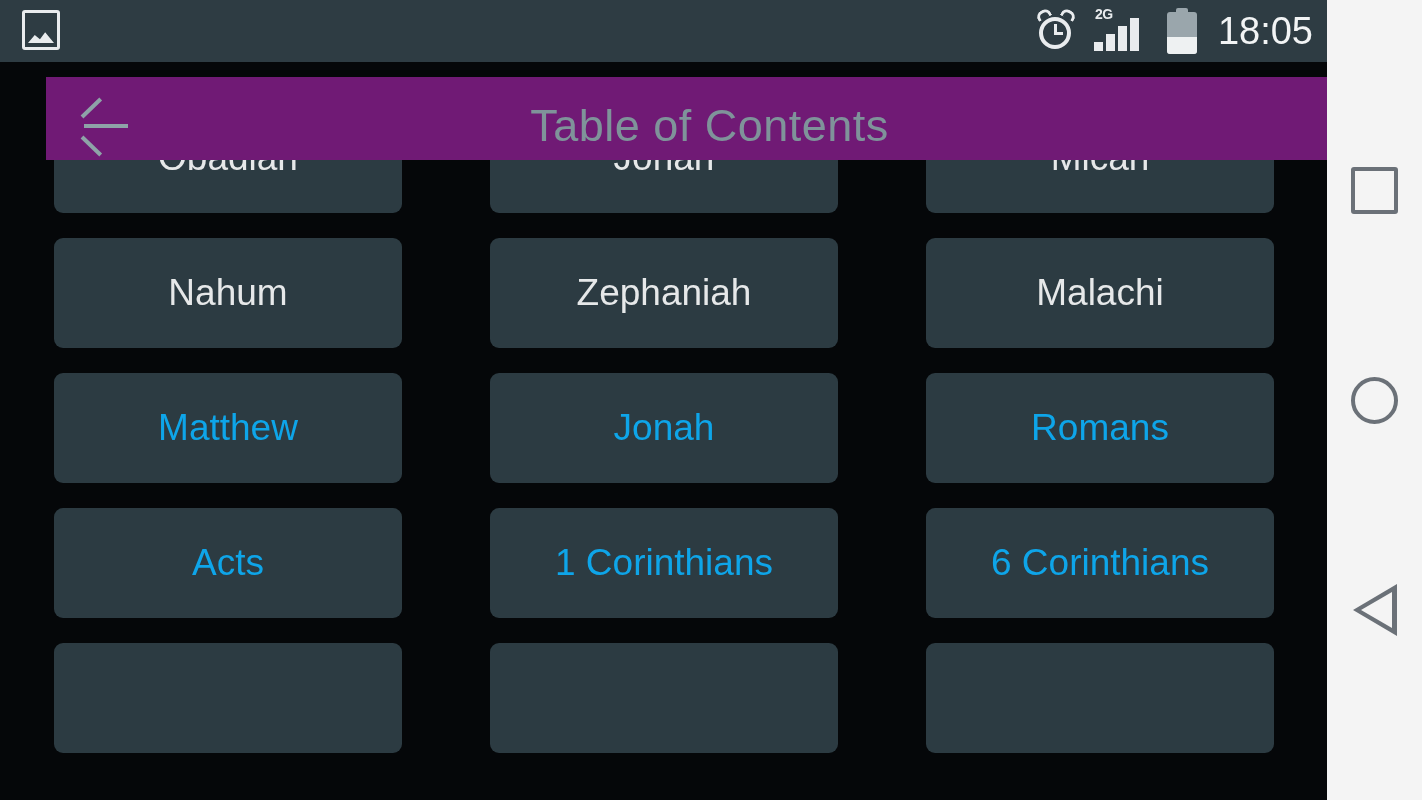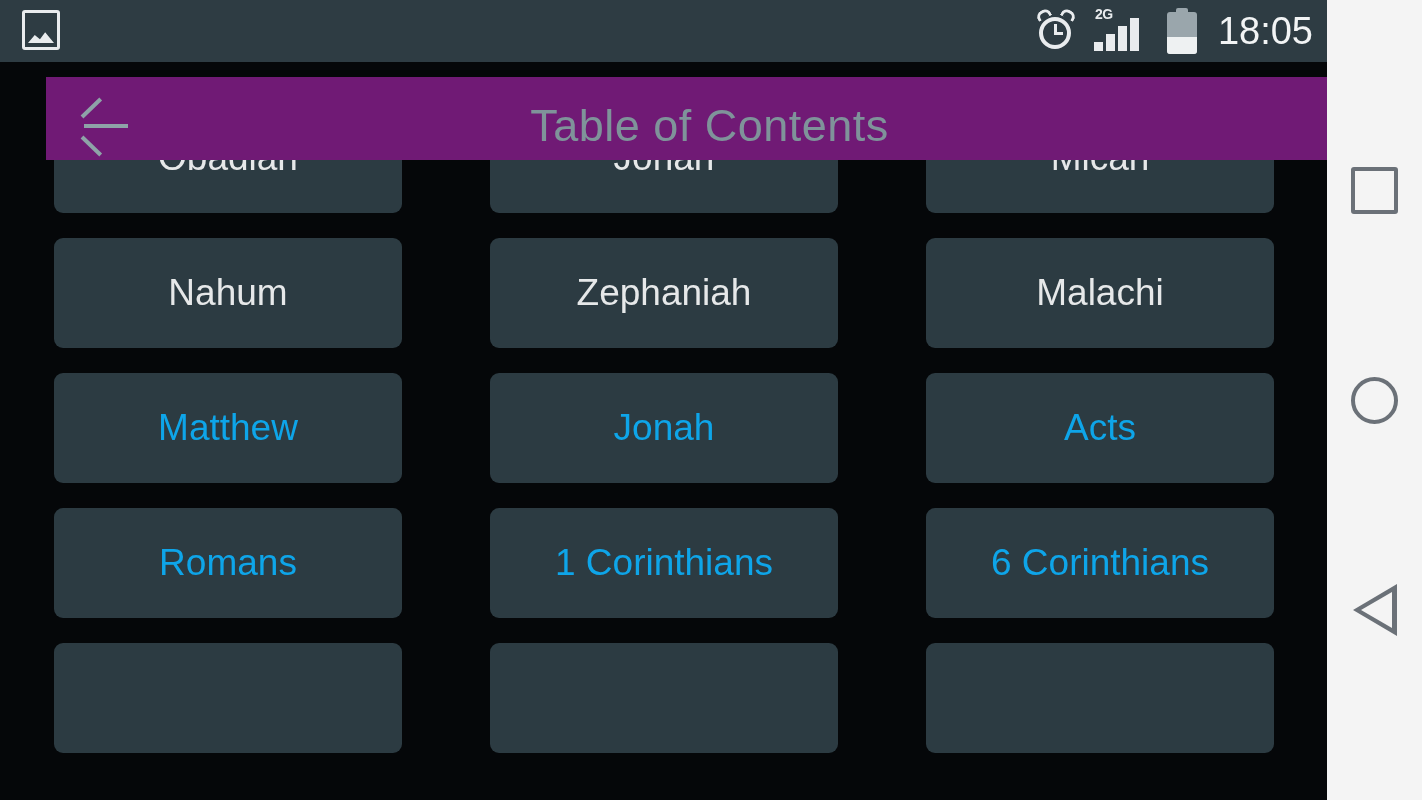--- a/index.html
+++ b/index.html
@@ -258,24 +258,24 @@
           <div class="book-btn">
             <span>Malachi</span>
           </div>
           <div class="book-btn nt">
             <span>Matthew</span>
           </div>
           <div class="book-btn nt">
             <span>Jonah</span>
           </div>
           <div class="book-btn nt">
+            <span>Romans</span>
+          </div>
+          <div class="book-btn nt">
             <span>Acts</span>
-          </div>
-          <div class="book-btn nt">
-            <span>Romans</span>
           </div>
           <div class="book-btn nt">
             <span>1 Corinthians</span>
           </div>
           <div class="book-btn nt">
             <span>6 Corinthians</span>
           </div>
           <div class="book-btn nt"></div>
           <div class="book-btn nt"></div>
           <div class="book-btn nt"></div>

